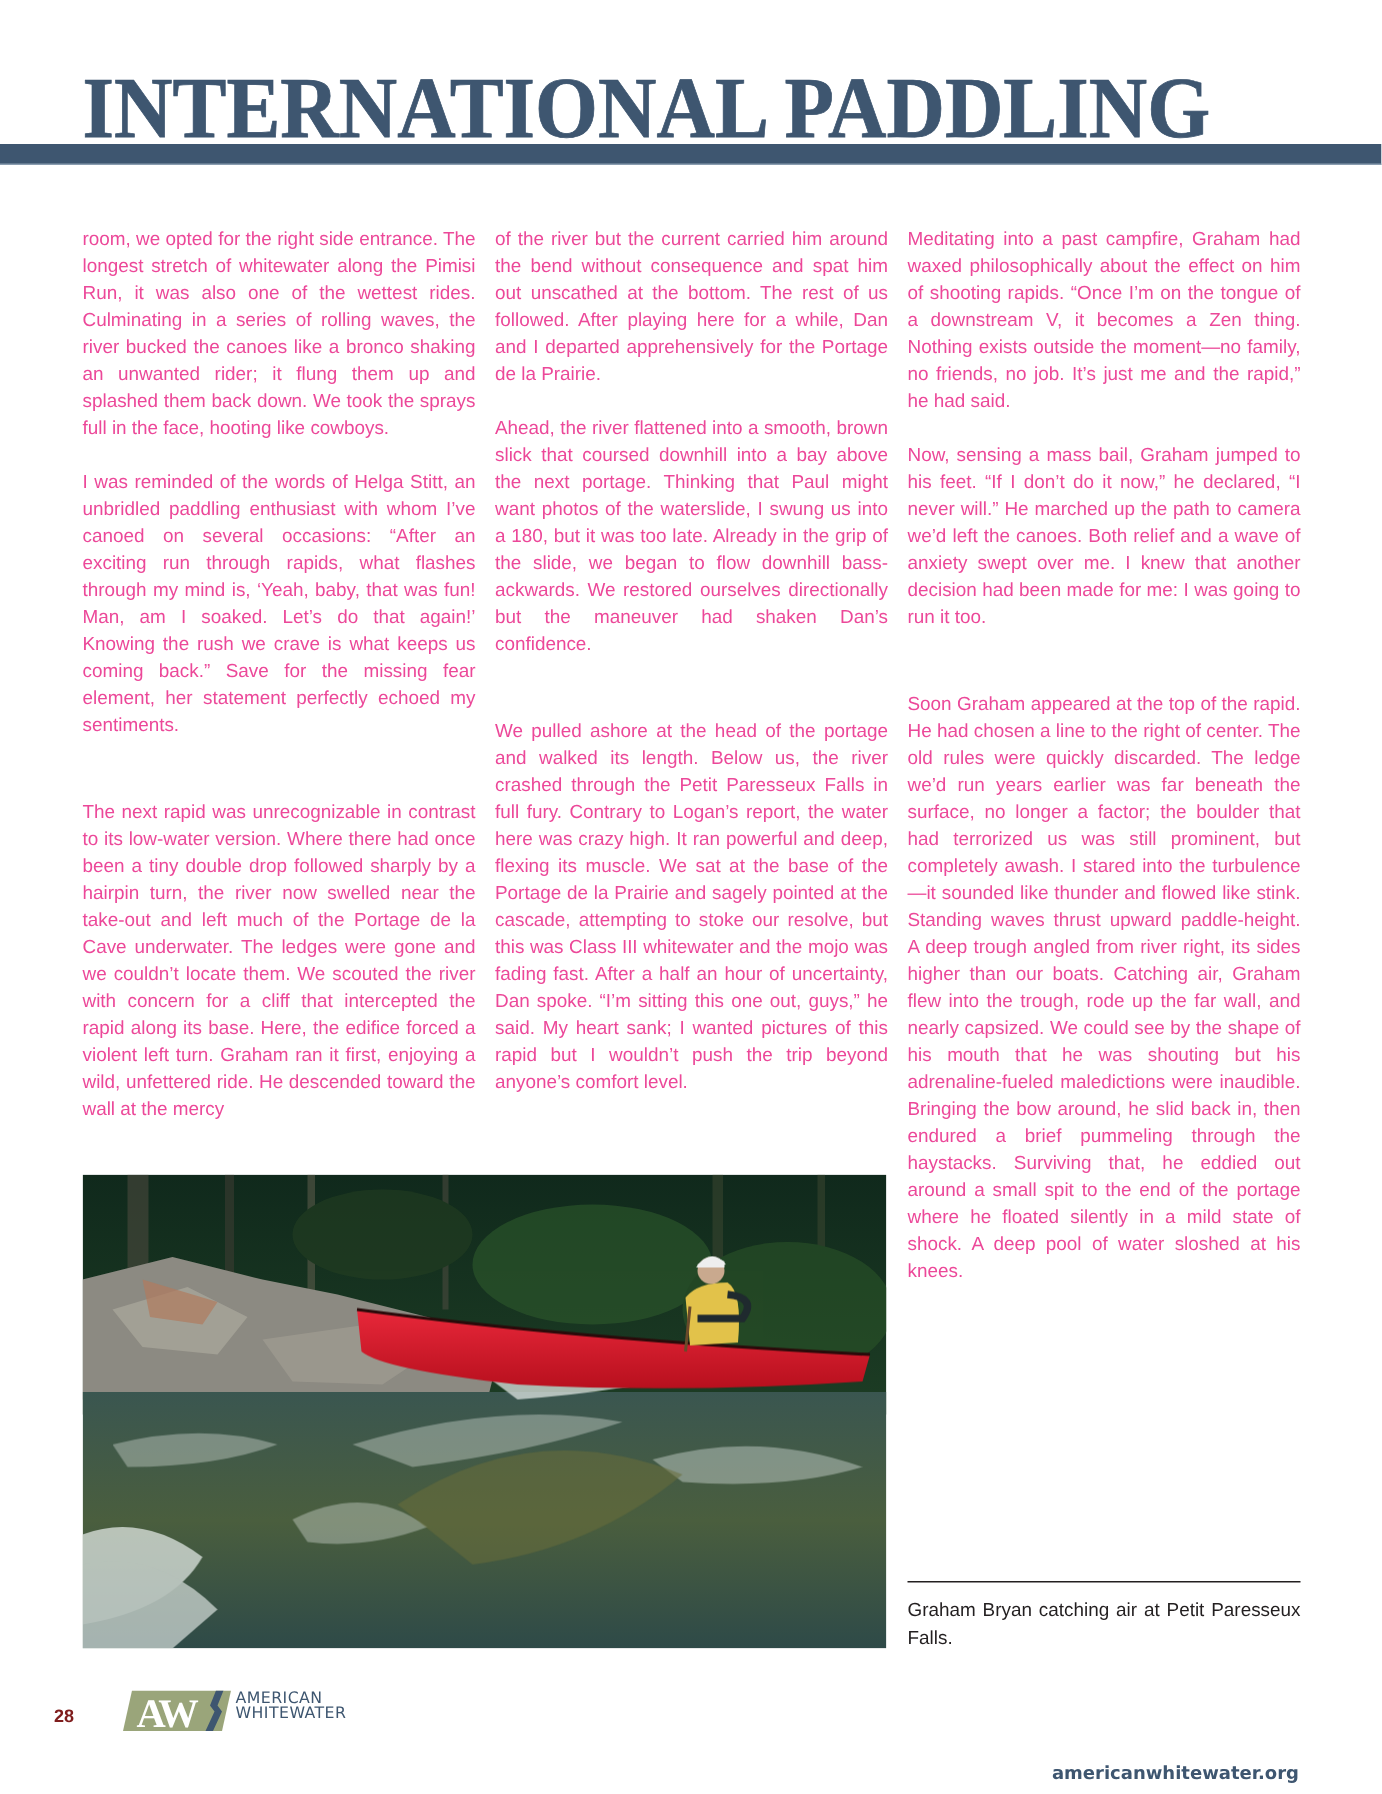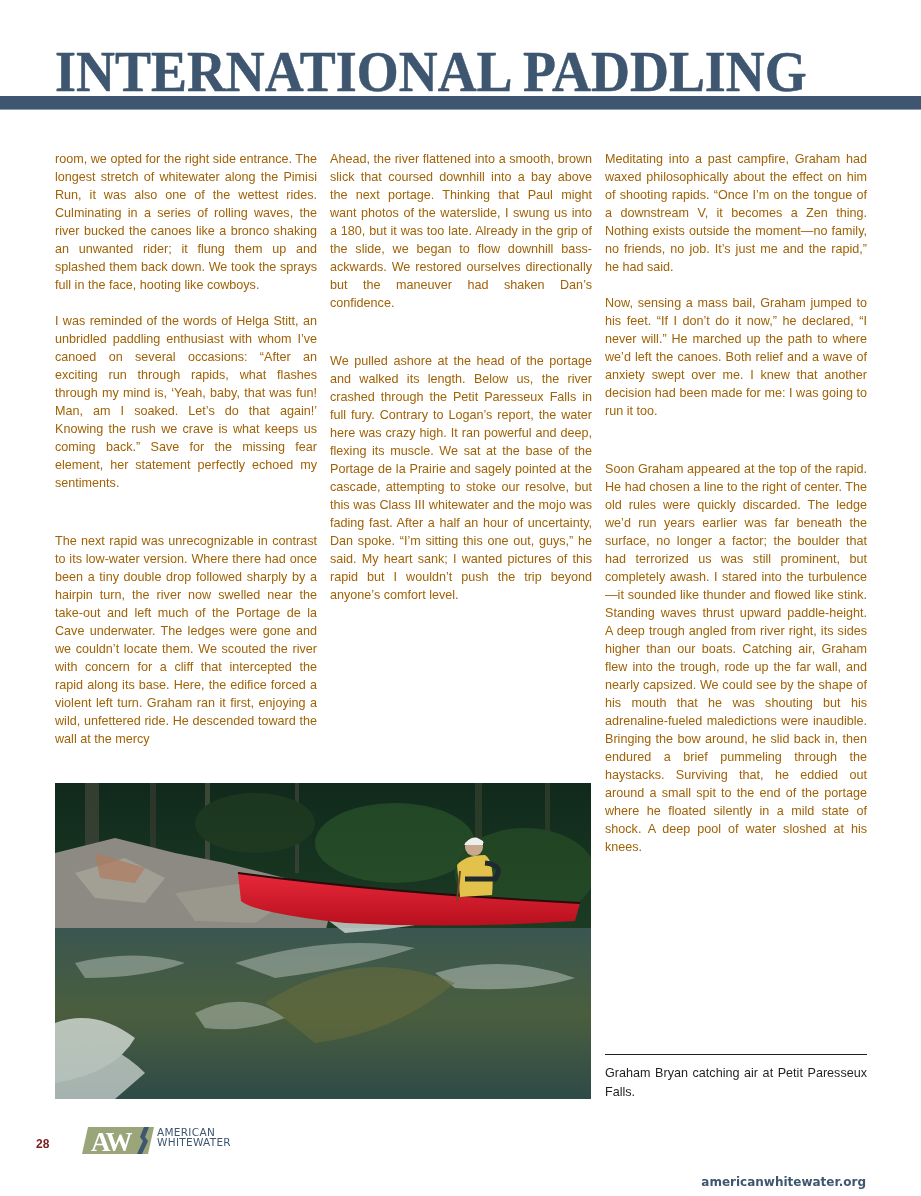--- a/index.html
+++ b/index.html
@@ -12,21 +12,21 @@
     transform: scaleX(0.93); transform-origin: left top;
     -webkit-text-stroke: 0.5px #3e5670;
   }
   .header-bar {
     position: absolute; left: 0; top: 96px; width: 921px; height: 13px;
     background: #3e5670; border-bottom: 1px solid #8a9db0;
   }
   .col {
     position: absolute; top: 150px;
     font-family: "Liberation Sans", "DejaVu Sans", sans-serif;
-    font-size: 12.6px; line-height: 18px; color: #a16207;
+    font-size: 12.6px; line-height: 18px; color: #ec4899;
     text-align: justify; hyphens: none;
   }
   .col p { margin: 0 0 18px 0; }
   .col p:last-child { margin-bottom: 0; margin-top: 40px; }
   .col1 { left: 55px; width: 262px; }
   .col2 { left: 330px; width: 262px; }
   .col3 { left: 605px; width: 262px; }
   .photo {
     position: absolute; left: 55px; top: 783px; width: 536px; height: 316px;
     overflow: hidden;
@@ -67,27 +67,28 @@
 <div class="page-title">INTERNATIONAL PADDLING</div>
 <div class="header-bar"></div>
 
 <div class="col col1">
   <p>room, we opted for the right side entrance. The longest stretch of whitewater along the Pimisi Run, it was also one of the wettest rides. Culminating in a series of rolling waves, the river bucked the canoes like a bronco shaking an unwanted rider; it flung them up and splashed them back down. We took the sprays full in the face, hooting like cowboys.</p>
   <p>I was reminded of the words of Helga Stitt, an unbridled paddling enthusiast with whom I’ve canoed on several occasions: “After an exciting run through rapids, what flashes through my mind is, ‘Yeah, baby, that was fun! Man, am I soaked. Let’s do that again!’ Knowing the rush we crave is what keeps us coming back.” Save for the missing fear element, her statement perfectly echoed my sentiments.</p>
   <p>The next rapid was unrecognizable in contrast to its low-water version. Where there had once been a tiny double drop followed sharply by a hairpin turn, the river now swelled near the take-out and left much of the Portage de la Cave underwater. The ledges were gone and we couldn’t locate them. We scouted the river with concern for a cliff that intercepted the rapid along its base. Here, the edifice forced a violent left turn. Graham ran it first, enjoying a wild, unfettered ride. He descended toward the wall at the mercy</p>
 </div>
 
 <div class="col col2">
+  <p>of the river but the current carried him around the bend without consequence and spat him out unscathed at the bottom. The rest of us followed. After playing here for a while, Dan and I departed apprehensively for the Portage de la Prairie.</p>
   <p>Ahead, the river flattened into a smooth, brown slick that coursed downhill into a bay above the next portage. Thinking that Paul might want photos of the waterslide, I swung us into a 180, but it was too late. Already in the grip of the slide, we began to flow downhill bass-ackwards. We restored ourselves directionally but the maneuver had shaken Dan’s confidence.</p>
   <p>We pulled ashore at the head of the portage and walked its length. Below us, the river crashed through the Petit Paresseux Falls in full fury. Contrary to Logan’s report, the water here was crazy high. It ran powerful and deep, flexing its muscle. We sat at the base of the Portage de la Prairie and sagely pointed at the cascade, attempting to stoke our resolve, but this was Class III whitewater and the mojo was fading fast. After a half an hour of uncertainty, Dan spoke. “I’m sitting this one out, guys,” he said. My heart sank; I wanted pictures of this rapid but I wouldn’t push the trip beyond anyone’s comfort level.</p>
 </div>
 
 <div class="col col3">
   <p>Meditating into a past campfire, Graham had waxed philosophically about the effect on him of shooting rapids. “Once I’m on the tongue of a downstream V, it becomes a Zen thing. Nothing exists outside the moment—no family, no friends, no job. It’s just me and the rapid,” he had said.</p>
-  <p>Now, sensing a mass bail, Graham jumped to his feet. “If I don’t do it now,” he declared, “I never will.” He marched up the path to where we’d left the canoes. Both relief and a wave of anxiety swept over me. I knew that another decision had been made for me: I was going to run it too.</p>
+  <p>Now, sensing a mass bail, Graham jumped to his feet. “If I don’t do it now,” he declared, “I never will.” He marched up the path to camera we’d left the canoes. Both relief and a wave of anxiety swept over me. I knew that another decision had been made for me: I was going to run it too.</p>
   <p>Soon Graham appeared at the top of the rapid. He had chosen a line to the right of center. The old rules were quickly discarded. The ledge we’d run years earlier was far beneath the surface, no longer a factor; the boulder that had terrorized us was still prominent, but completely awash. I stared into the turbulence—it sounded like thunder and flowed like stink. Standing waves thrust upward paddle-height. A deep trough angled from river right, its sides higher than our boats. Catching air, Graham flew into the trough, rode up the far wall, and nearly capsized. We could see by the shape of his mouth that he was shouting but his adrenaline-fueled maledictions were inaudible. Bringing the bow around, he slid back in, then endured a brief pummeling through the haystacks. Surviving that, he eddied out around a small spit to the end of the portage where he floated silently in a mild state of shock. A deep pool of water sloshed at his knees.</p>
 </div>
 
 <div class="photo" title="Red canoe with helmeted paddler in yellow life vest catching air over whitewater rapids, rocky forested bank behind">
   <svg width="536" height="316" viewBox="0 0 536 316" xmlns="http://www.w3.org/2000/svg">
     <defs>
       <linearGradient id="forest" x1="0" y1="0" x2="0" y2="1">
         <stop offset="0" stop-color="#10291c"></stop>
         <stop offset="1" stop-color="#1d3d24"></stop>
       </linearGradient>

